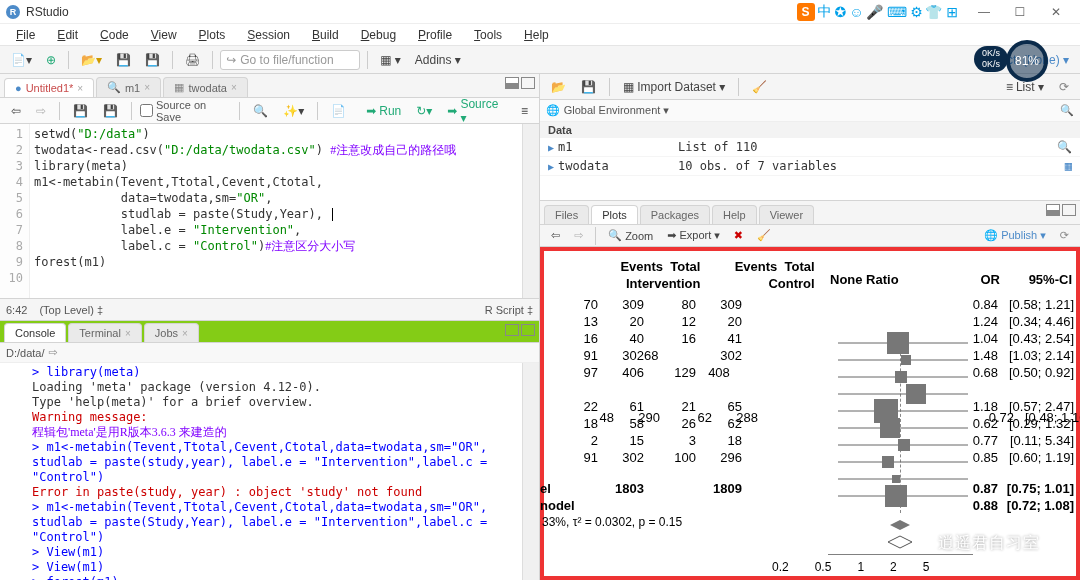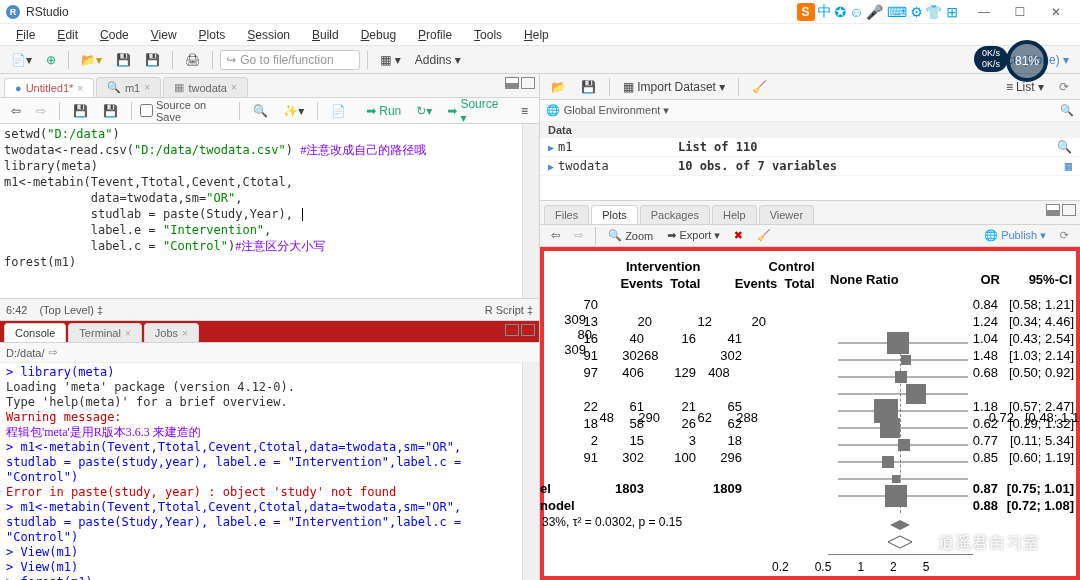--- a/index.html
+++ b/index.html
@@ -32,34 +32,34 @@
   .panectrl { position:absolute;right:4px;top:3px;display:flex;gap:2px; }
   .panectrl .sq { width:14px;height:12px;border:1px solid #888; }
   .sourcetb { height:26px; display:flex;align-items:center;padding:0 6px;gap:5px;background:#fafafa;border-bottom:1px solid #d4d4d4;}
   .srcbody { display:flex; flex:1; overflow:hidden; background:#fff;}
   .gutter { width:30px; text-align:right; padding:2px 6px 2px 2px; color:#aaa; background:#fdfdfd; border-right:1px solid #eee; font-family:Consolas,monospace;font-size:12px;line-height:16px;}
   .code { flex:1; padding:2px 4px; font-family:Consolas,monospace;font-size:12px;line-height:16px; white-space:pre; color:#333; position:relative;}
   .str { color:#008800; }
   .purp { color:#8000ff; font-family:"SimSun","Microsoft YaHei",serif;}
   .srcfoot { height:22px; display:flex; align-items:center; padding:0 6px; background:#f5f5f5; border-top:1px solid #d4d4d4; font-size:11px; color:#555;}
   .srcfoot .rscript { margin-left:auto; }
-  .consoletabs { height:22px; display:flex;align-items:flex-end;background:#b91c1c;border-bottom:1px solid #d4d4d4;padding:0 4px;position:relative;}
+  .consoletabs { height:22px; display:flex;align-items:flex-end;background:#84cc16;border-bottom:1px solid #d4d4d4;padding:0 4px;position:relative;}
   .consoletabs .tab { font-size:11px; }
   .consolepath { height:20px;border-bottom:1px solid #eee;padding:2px 6px;color:#555;font-size:11px;display:flex;align-items:center;background:#f8f8f8;}
   .consoleout { flex:1; overflow:auto; font-family:Consolas,monospace;font-size:12px;line-height:15px;padding:2px 6px;color:#333;white-space:pre-wrap;}
   .consoleout .prompt { color:#0000ff; }
   .consoleout .red { color:#c00; }
   .consoleout .purp { color:#8000ff; font-family:"SimSun","Microsoft YaHei",serif;}
   .envtb { height:26px;background:#f5f5f5;border-bottom:1px solid #d4d4d4;display:flex;align-items:center;padding:0 6px;gap:5px;}
   .envscope { height:22px;background:#fafafa;border-bottom:1px solid #eee;padding:2px 6px;display:flex;align-items:center;gap:4px;color:#555;font-size:11px;}
   .envdata { flex:1;overflow:auto;}
   .envsection { background:#f3f3f3;padding:2px 8px;font-weight:bold;color:#444;font-size:11px;}
   .envrow { display:flex;padding:2px 8px;align-items:center;border-bottom:1px solid #f5f5f5;font-family:Consolas,monospace;font-size:12px;}
   .envrow .n { width:130px;color:#333;display:flex;align-items:center;gap:4px;}
-  .envrow .v { flex:1;color:#333;font-weight:bold;}
+  .envrow .v { flex:1;color:#333;}
   .envrow .mag { color:#4d8bc9; }
   .envrow .arrow { color:#4d8bc9;font-size:10px; }
   .plotstb { height:22px;background:#f5f5f5;border-bottom:1px solid #d4d4d4;display:flex;align-items:center;padding:0 6px;gap:4px;font-size:11px;}
   .plotarea { flex:1; position:relative; background:#fff; overflow:hidden;}
   .redframe { position:absolute; left:0; right:0; top:0; bottom:0; border:4px solid #e33; }
   .foresttbl { font-family: Arial, sans-serif; font-size:13px; color:#000; }
   .foresttbl th { font-weight:bold; text-align:right; padding:0 6px;}
   .forestplot { position:absolute; top:48px; left:278px; width:160px; height:210px; }
   .forestplot .vline { position:absolute; left:82px; top:38px; height:180px; border-left:1px dashed #888;}
   .overlay { position:absolute; right:32px; top:40px; width:110px;height:50px; pointer-events:none; }
@@ -170,20 +170,31 @@
         <span class="tbtn">✨▾</span>
         <span class="divider"></span>
         <span class="tbtn">📄</span>
         <div style="flex:1"></div>
         <span class="tbtn" style="color:#2a7">➡ <span>Run</span></span>
         <span class="tbtn" style="color:#2a7">↻▾</span>
         <span class="tbtn" style="color:#2a7">➡ <span>Source ▾</span></span>
         <span class="tbtn">≡</span>
       </div>
       <div class="srcbody">
+        <div class="gutter" id="gutter">1
+2
+3
+4
+5
+6
+7
+8
+9
+10
+</div>
         <div class="code" id="codearea">setwd(<span class="str">"D:/data"</span>)
 twodata&lt;-read.csv(<span class="str">"D:/data/twodata.csv"</span>) <span class="purp">#注意改成自己的路径哦</span>
 library(meta)
 m1&lt;-metabin(Tevent,Ttotal,Cevent,Ctotal,
             data=twodata,sm=<span class="str">"OR"</span>,
             studlab = paste(Study,Year), <span class="cursor"></span>
             label.e = <span class="str">"Intervention"</span>,
             label.c = <span class="str">"Control"</span>)<span class="purp">#注意区分大小写</span>
 forest(m1)
 
@@ -212,21 +223,21 @@
           </div>
         <div class="panectrl">
           <div class="sq"></div>
           <div class="sq"></div>
         </div>
       </div>
       <div class="consolepath">
         <span>D:/data/</span>
         <span style="margin-left:4px;color:#888">⇨</span>
       </div>
-      <div style="display:flex;flex:1;overflow:hidden;">
+      <div style="display:flex;flex:1;overflow:hidden;margin-left:26px;">
         <div class="consoleout" id="consoleout"><span class="prompt">&gt; library(meta)</span>
 Loading 'meta' package (version 4.12-0).
 Type 'help(meta)' for a brief overview.
 <span class="red">Warning message:</span>
 <span class="red purp">程辑包'meta'是用R版本3.6.3 来建造的 </span>
 <span class="prompt">&gt; m1&lt;-metabin(Tevent,Ttotal,Cevent,Ctotal,data=twodata,sm="OR", studlab = paste(study,year), label.e = "Intervention",label.c = "Control")</span>
 <span class="red">Error in paste(study, year) : object 'study' not found</span>
 <span class="prompt">&gt; m1&lt;-metabin(Tevent,Ttotal,Cevent,Ctotal,data=twodata,sm="OR", studlab = paste(Study,Year), label.e = "Intervention",label.c = "Control")</span>
 <span class="prompt">&gt; View(m1)</span>
 <span class="prompt">&gt; View(m1)</span>
@@ -313,46 +324,46 @@
         <span class="tbtn" style="color:#4d8bc9">🌐 <span>Publish ▾</span></span>
         <span class="tbtn" style="color:#888">⟳</span>
       </div>
       <div class="plotarea">
         <div class="redframe"></div>
 
         <div class="foresttbl" style="position:absolute;left:0;top:10px;width:100%;">
           <table style="position:absolute;left:0;top:0;">
             <tbody>
                 <tr>
+              <th colspan="2" style="text-align:right">Events&nbsp;&nbsp;Total</th>
+              <th colspan="2" style="text-align:right">Events&nbsp;&nbsp;Total</th>
+            </tr>
+            <tr>
               <th style="width:76px"></th>
               <th style="width:46px"><span>Intervention</span></th>
               <th style="width:52px"></th>
               <th style="width:46px;text-align:right"><span>Control</span></th>
-            </tr>
-            <tr>
-              <th colspan="2" style="text-align:right">Events&nbsp;&nbsp;Total</th>
-              <th colspan="2" style="text-align:right">Events&nbsp;&nbsp;Total</th>
             </tr>
           </tbody>
             </table>
           <div style="position:absolute;left:290px;top:15px;font-weight:bold">None Ratio</div>
           <div style="position:absolute;right:80px;top:15px;font-weight:bold">OR</div>
           <div style="position:absolute;right:8px;top:15px;font-weight:bold">95%-CI</div>
         </div>
 
         <div id="forestrows" class="foresttbl" style="position:absolute;left:0;top:50px;width:100%;">
-            <div style="position:absolute;top:0px;left:0;width:100%;display:flex;flex-direction:column;">
+            <div style="position:absolute;top:0px;left:0;width:100%;display:flex;">
               <span style="width:58px;text-align:right">70</span>
               <span style="width:46px;text-align:right">309</span>
               <span style="width:52px;text-align:right">80</span>
               <span style="width:46px;text-align:right">309</span>
               <span style="position:absolute;right:82px">0.84</span>
               <span style="position:absolute;right:6px">[0.58; 1.21]</span>
             </div>
-            <div style="position:absolute;top:17px;left:0;width:100%;display:flex;gap:8px;">
+            <div style="position:absolute;top:17px;left:0;width:100%;display:flex;">
               <span style="width:58px;text-align:right">13</span>
               <span style="width:46px;text-align:right">20</span>
               <span style="width:52px;text-align:right">12</span>
               <span style="width:46px;text-align:right">20</span>
               <span style="position:absolute;right:82px">1.24</span>
               <span style="position:absolute;right:6px">[0.34; 4.46]</span>
             </div>
             <div style="position:absolute;top:34px;left:0;width:100%;display:flex;">
               <span style="width:58px;text-align:right">16</span>
               <span style="width:46px;text-align:right">40</span>

